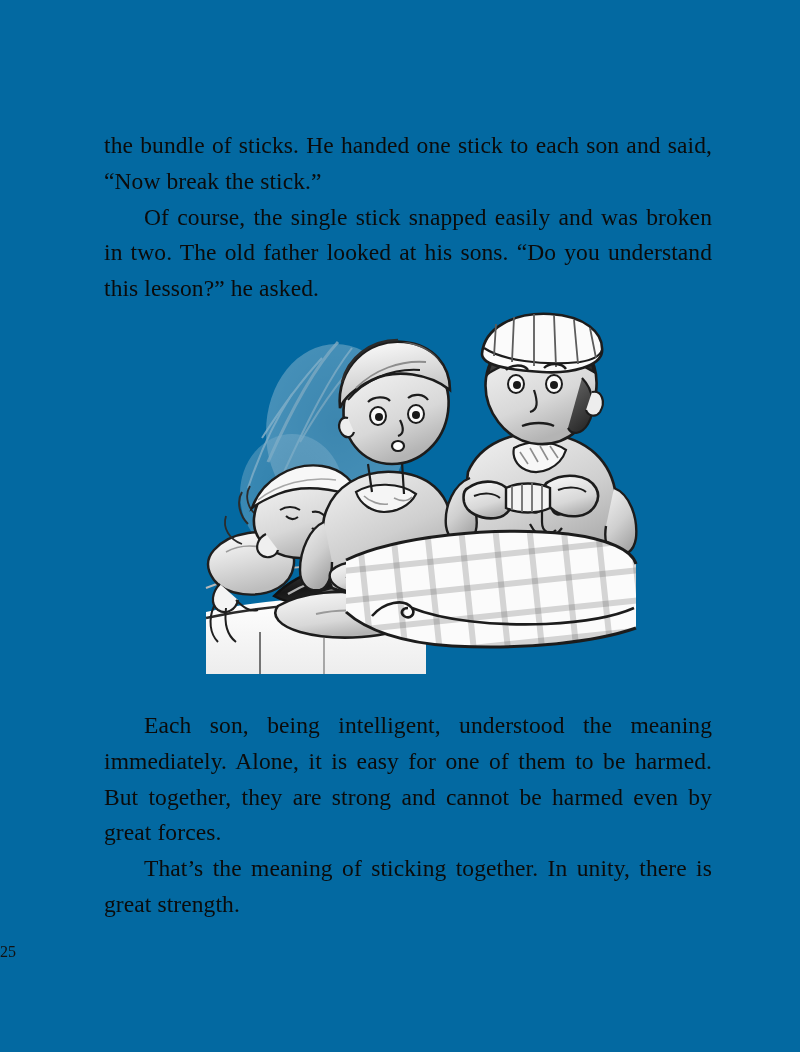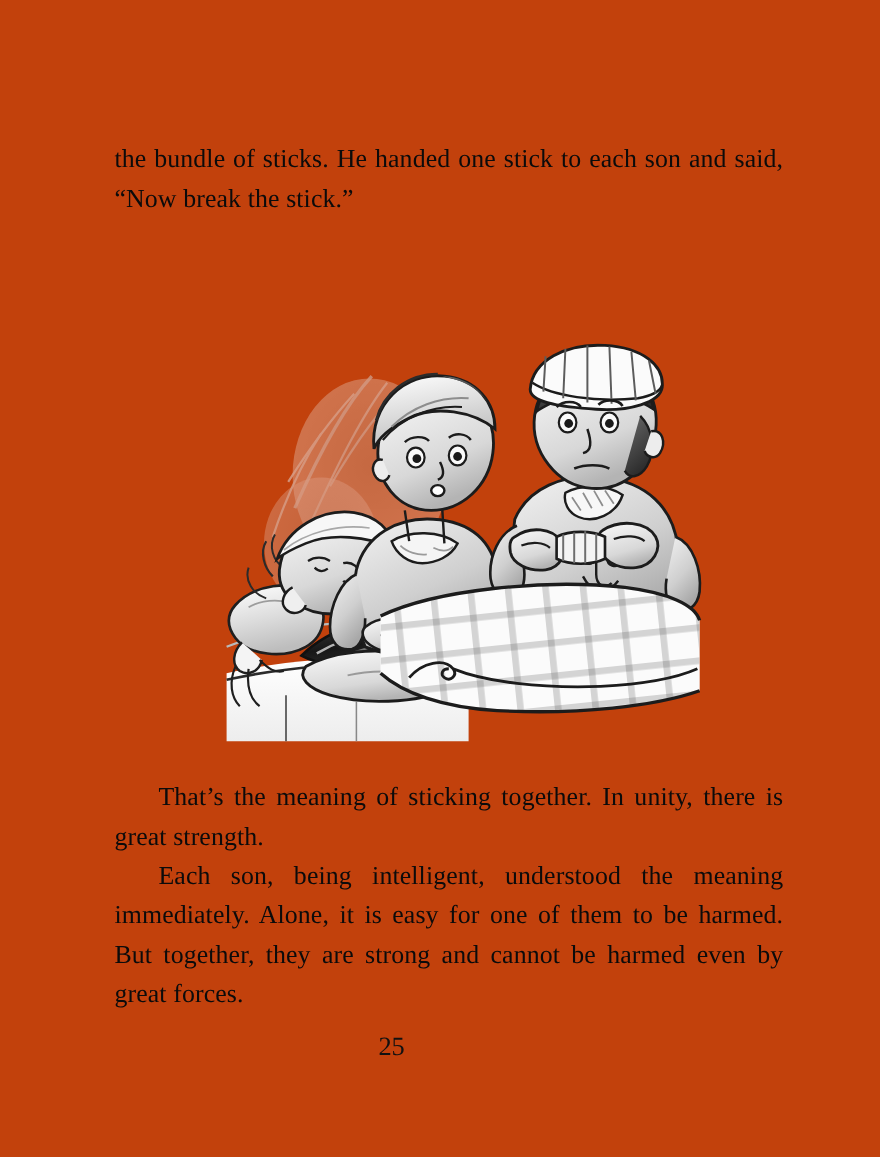--- a/index.html
+++ b/index.html
@@ -13,21 +13,21 @@
     height: 1052px;
     position: relative;
     overflow: hidden;
     font-family: "Liberation Serif", "DejaVu Serif", serif;
     color: #000000;
   }
 
   .page {
     position: absolute;
     inset: 0;
-    background: #c2410c;
+    background: #0369a1;
     padding-left: 13px;
   }
 
   
   .text-block {
     position: absolute;
     left: 104px;
     width: 608px;
     font-size: 23.5px;
     line-height: 35.8px;
@@ -57,22 +57,22 @@
     height: 362px;
   }
   .illustration svg { display: block; width: 100%; height: 100%; }
 
   
   .page-number {
     position: absolute;
     left: 0;
     top: 938px;
     width: 712px;
-    text-align: center;
-    font-size: 24px;
+    text-align: left;
+    font-size: 16px;
     line-height: 28px;
     color: #111111;
     font-family: "Liberation Serif", "DejaVu Serif", serif;
   }
 
   
   .watermark {
     position: absolute;
     left: 520px;
     top: 1080px;
@@ -85,20 +85,21 @@
     user-select: none;
   }
 </style>
 </head>
 <body>
 
 <div class="page">
 
   <div class="text-block" id="text-top">
     <p>the bundle of sticks. He handed one stick to each son and said, “Now break the stick.”</p>
+    <p class="indent">Of course, the single stick snapped easily and was broken in two. The old father looked at his sons. “Do you understand this lesson?” he asked.</p>
   </div>
 
   <div class="illustration">
     <svg viewBox="0 0 446 362" xmlns="http://www.w3.org/2000/svg">
       <defs>
 
         <radialGradient id="gSoft" cx="50%" cy="45%" r="62%">
           <stop offset="0%" stop-color="#d2d2d2"></stop>
           <stop offset="100%" stop-color="#ffffff"></stop>
         </radialGradient>
@@ -329,21 +330,21 @@
 
         <path d="M150 300 C170 318,206 331,256 334 C330 338,400 330,440 316" stroke="#1c1c1c" stroke-width="3" fill="none"></path>
         <path d="M176 304 C188 290,208 286,216 296 C220 302,214 308,208 304
                  C204 301,206 296,212 296" stroke="#1c1c1c" stroke-width="2.6" fill="none"></path>
         <path d="M216 296 C246 308,296 314,350 312 C390 310,420 304,438 296" stroke="#1c1c1c" stroke-width="2.6" fill="none"></path>
       </g>
     </svg>
   </div>
 
   <div class="text-block" id="text-bottom">
+    <p class="indent">Each son, being intelligent, understood the meaning immediately. Alone, it is easy for one of them to be harmed. But together, they are strong and cannot be harmed even by great forces.</p>
     <p class="indent">That’s the meaning of sticking together. In unity, there is great strength.</p>
-    <p class="indent">Each son, being intelligent, understood the meaning immediately. Alone, it is easy for one of them to be harmed. But together, they are strong and cannot be harmed even by great forces.</p>
   </div>
 
   <div class="page-number">25</div>
 
   <div class="watermark">book-reader.cn</div>
 
 </div>
 
 </body></html>

